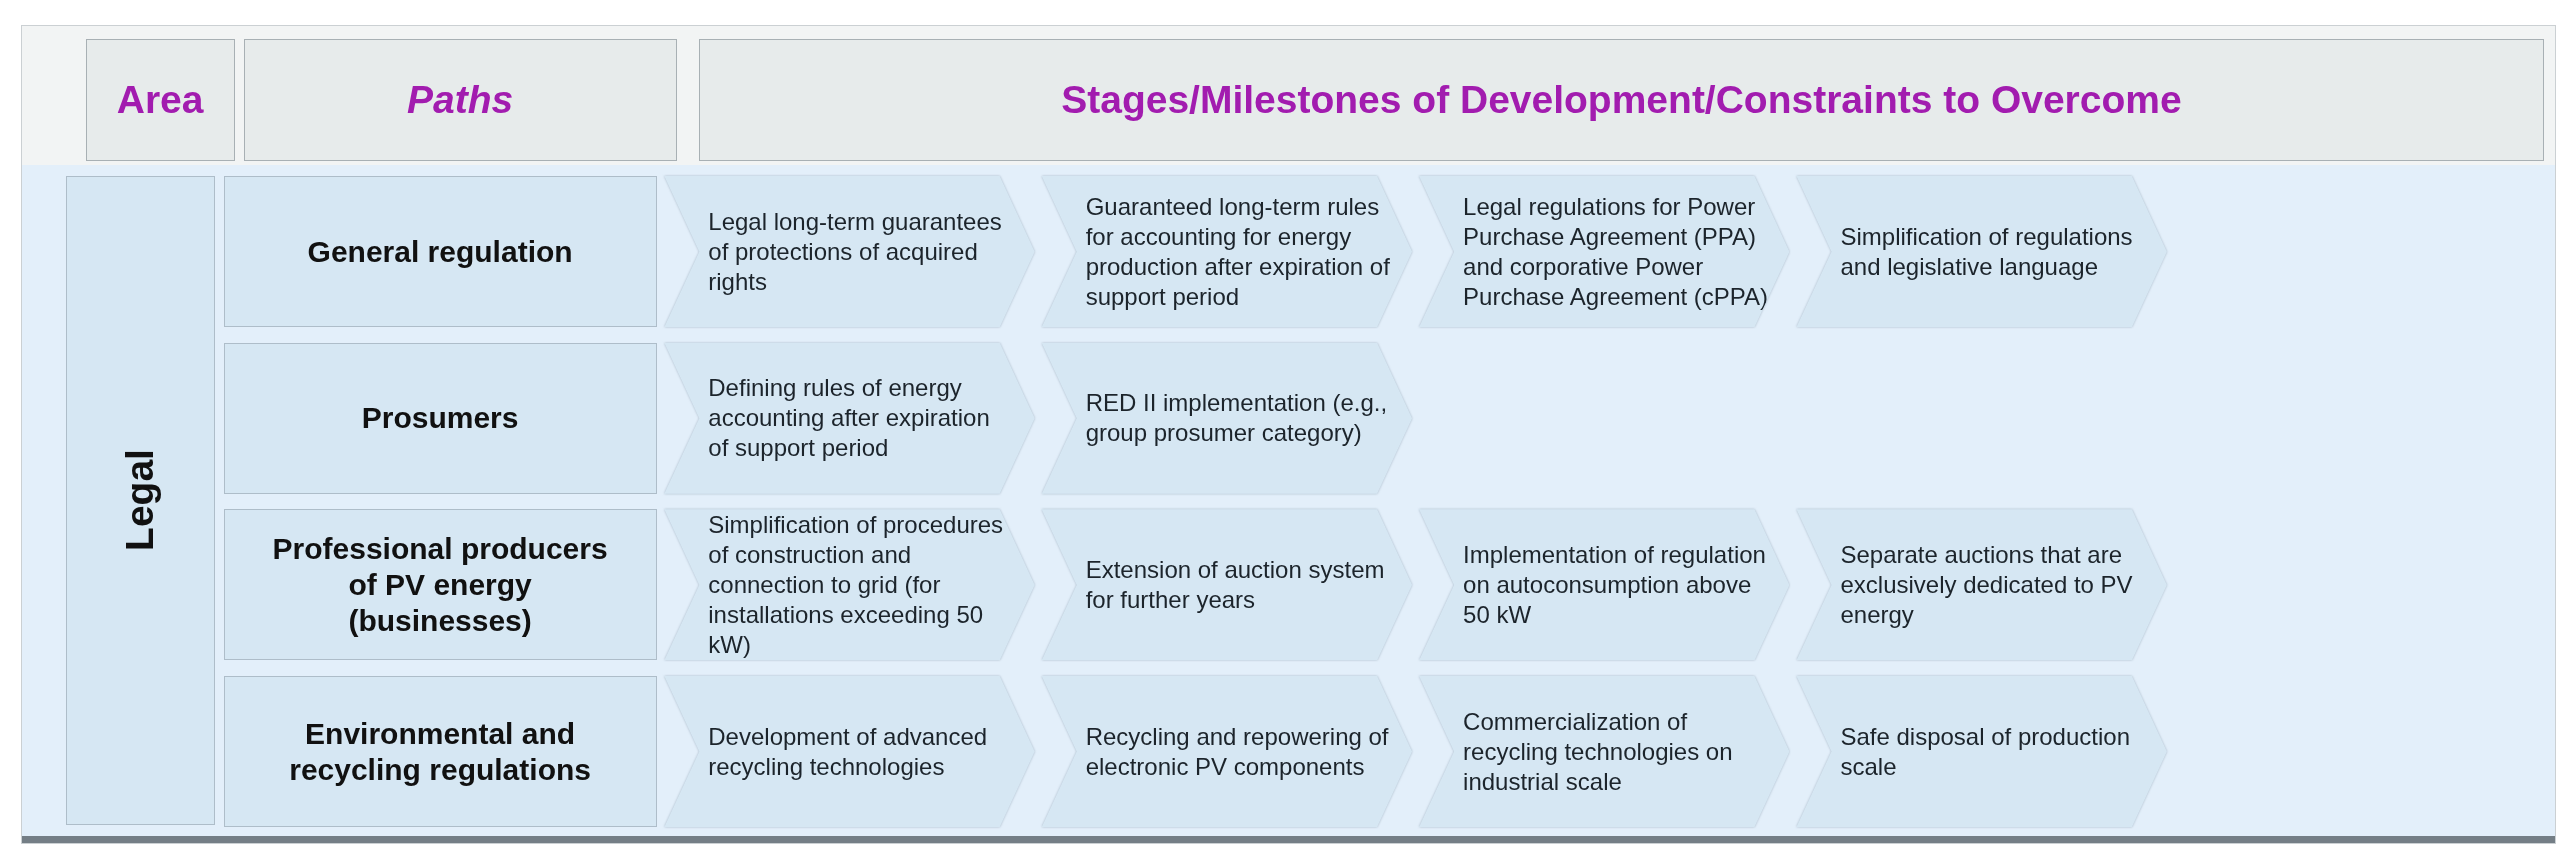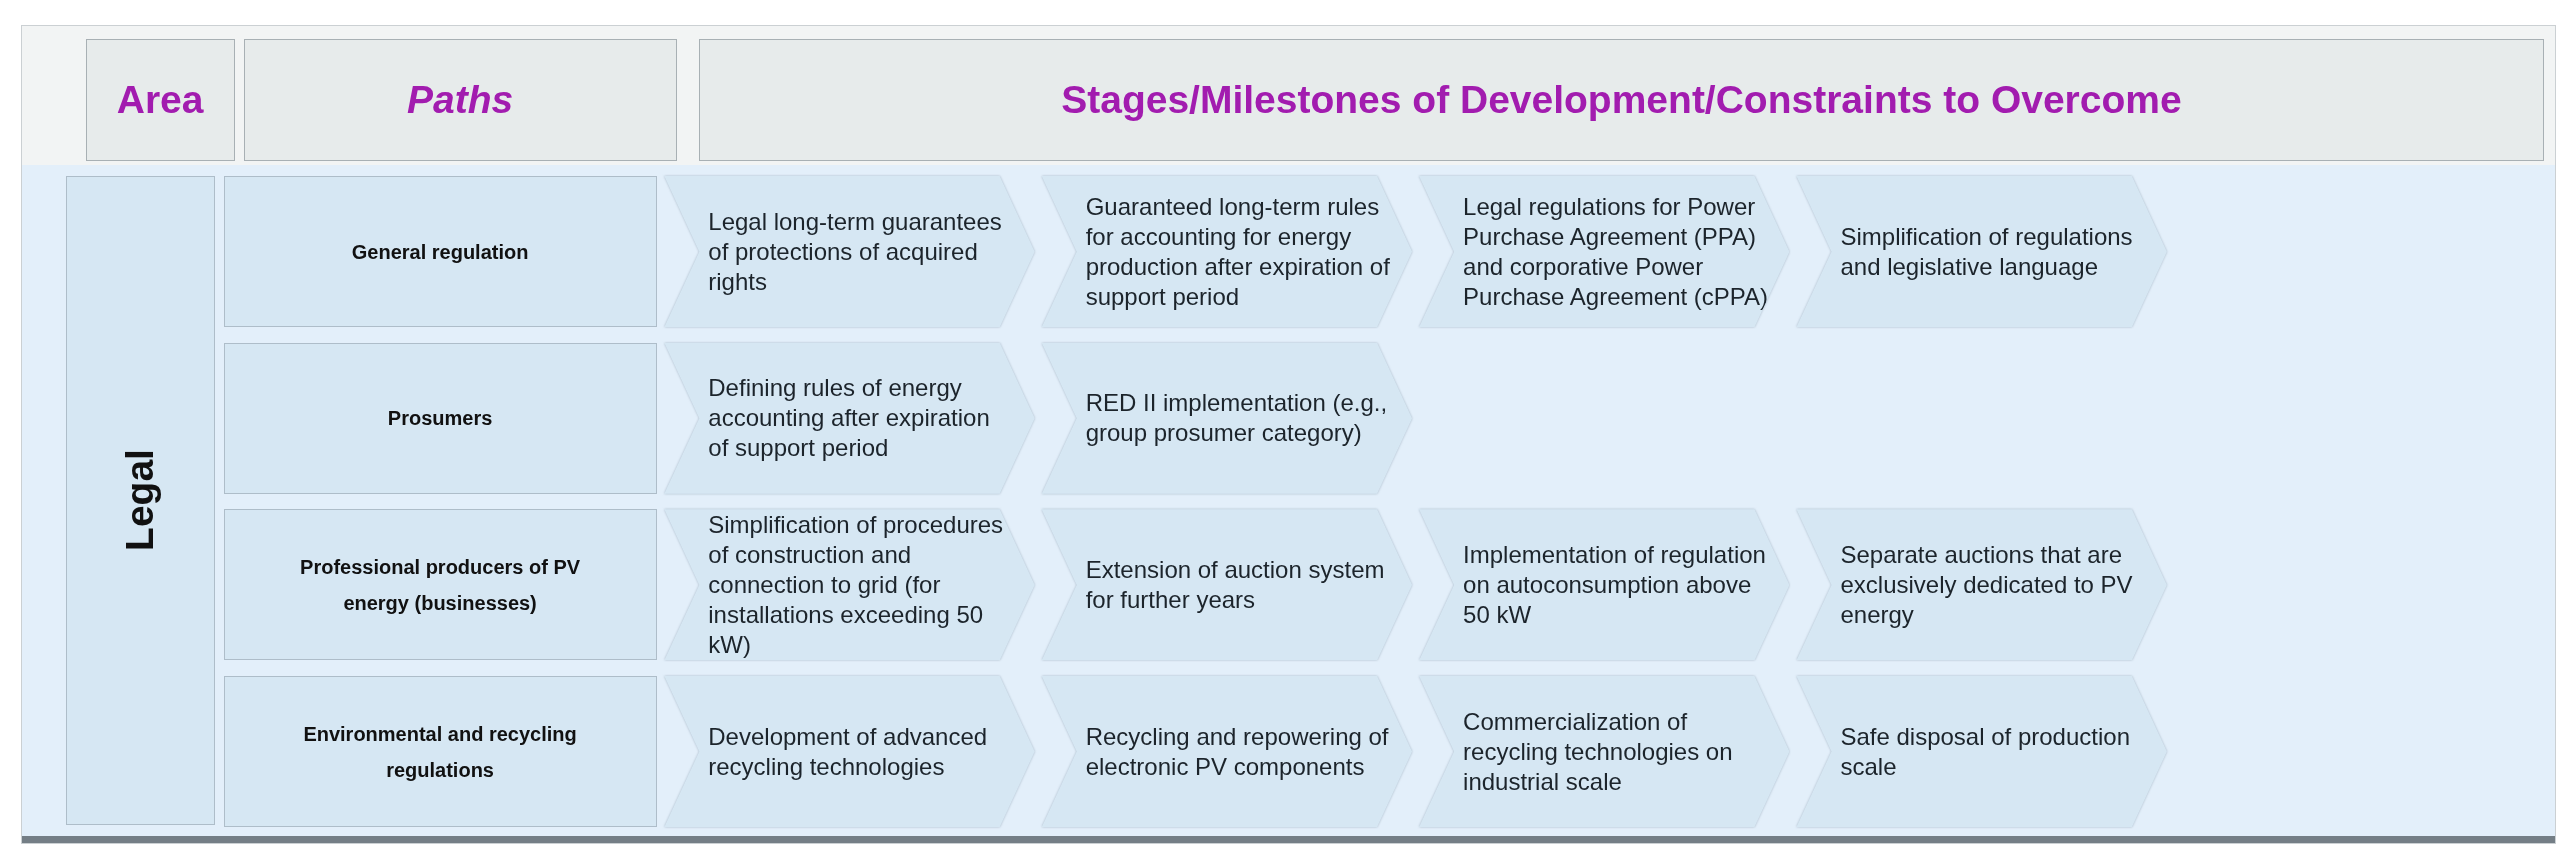--- a/index.html
+++ b/index.html
@@ -47,21 +47,21 @@
   .rows{
     position:absolute;left:202px;right:10.3px;top:11.6px;bottom:9px;
     display:flex;flex-direction:column;gap:15.5px;
   }
   .row{flex:1;display:flex;min-height:0;}
   .path-cell{
     flex:0 0 433px;box-sizing:border-box;margin-right:7.7px;
     background:var(--cell-fill,#d6e7f3);
     border:1.3px solid var(--cell-border,#aebdc9);
     display:flex;align-items:center;justify-content:center;
-    text-align:center;font-weight:bold;font-size:20px;line-height:36px;color:#111;
+    text-align:center;font-weight:bold;font-size:30px;line-height:36px;color:#111;
     padding:0 42px;
   }
   .arrows{flex:1;display:flex;gap:7px;min-width:0;}
   .arrow{
     flex:0 0 calc((100% - 28px)/5);
     filter:drop-shadow(0 0.6px 1.3px rgba(110,130,150,.5));
     min-width:0;
   }
   .arrow-inner{
     width:100%;height:100%;box-sizing:border-box;

